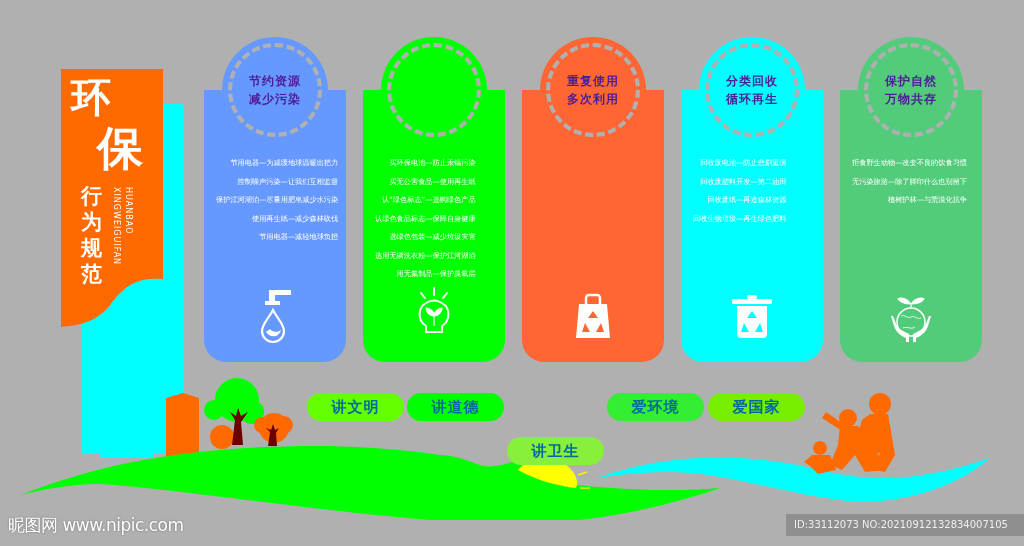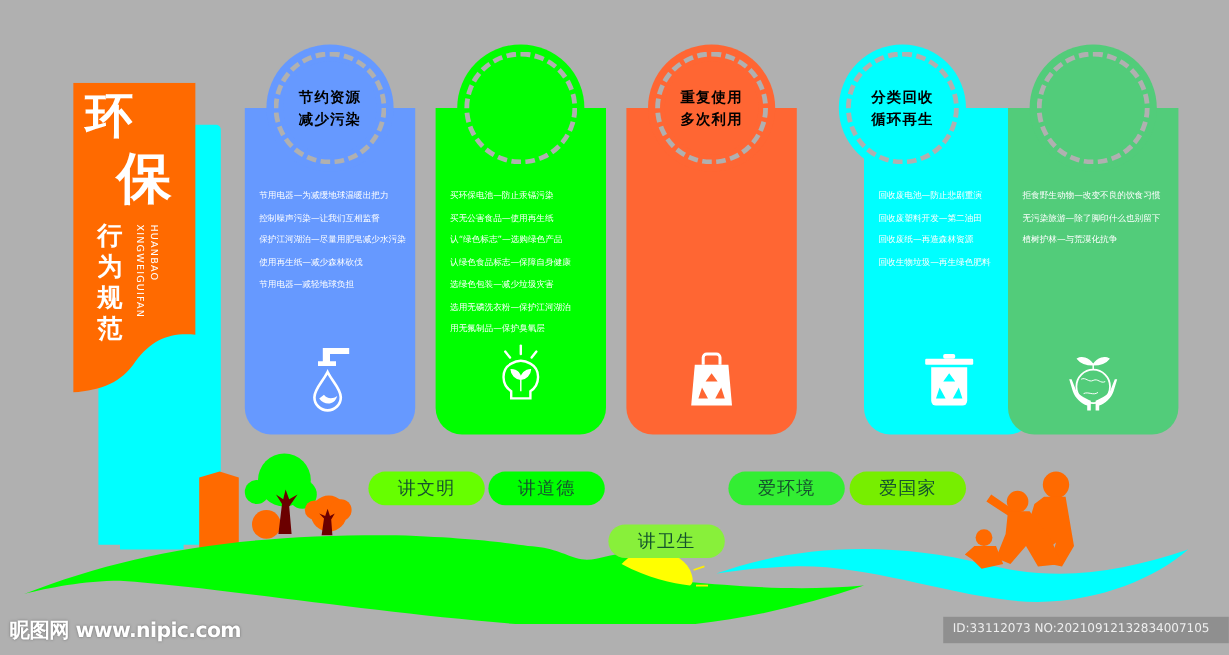--- a/index.html
+++ b/index.html
@@ -9,34 +9,34 @@
 
   
   .banner-cyan { left: 82px; top: 104px; width: 102px; height: 350px; background: #00ffff; border-radius: 0 4px 0 0; }
   .banner { left: 61px; top: 69px; width: 102px; height: 258px; }
   .banner svg { position: absolute; left: 0; top: 0; }
   .big-char { position: absolute; color: #fff; font-weight: bold; font-family: "DejaVu Serif", serif; font-size: 40px; line-height: 1; }
   .sub-char { position: absolute; color: #fff; font-weight: bold; font-size: 21px; line-height: 26px; width: 24px; }
   .pinyin { position: absolute; color: #fff; font-size: 8px; writing-mode: vertical-rl; letter-spacing: 1px; line-height: 10px; }
 
   
-  .card { top: 90px; width: 142px; height: 272px; border-radius: 0 0 22px 22px; }
+  .card { top: 90px; width: 142px; height: 272px; border-radius: 0 0 22px 22px; text-align: right; }
   .card-ring { top: 37px; width: 106px; height: 106px; border-radius: 50%; }
   .ring-inner { position: absolute; left: 6px; top: 6px; width: 94px; height: 94px; border-radius: 50%; border: 4px dashed #b0b0b0; }
   .ring-core { position: absolute; left: 14px; top: 14px; width: 78px; height: 78px; border-radius: 50%; display:flex; flex-direction:column; align-items:center; justify-content:center; }
-  .ring-title { color: #000000; font-size: 12px; font-weight: bold; line-height: 18px; letter-spacing: 1px; white-space: nowrap; }
+  .ring-title { color: #4c1d95; font-size: 12px; font-weight: bold; line-height: 18px; letter-spacing: 1px; white-space: nowrap; }
   .card-list { position: absolute; left: 12px; top: 64px; list-style: none; }
   .card-list li { color: #fff; font-size: 7.2px; line-height: 18.5px; white-space: nowrap; }
   .card-icon { position: absolute; left: 50%; bottom: 16px; transform: translateX(-50%); width: 60px; height: 60px; }
 
   
-  .pill { top: 393px; width: 97px; height: 28px; border-radius: 14px; color: #14532d; font-size: 15px; font-weight: normal; display:flex; align-items:center; justify-content:center; letter-spacing: 1px; }
-
-  
-  .wm-left { left: 8px; top: 514px; color: #fff; font-size: 17px; text-shadow: 0 0 2px #666; letter-spacing: -0.5px; font-weight: bold; }
+  .pill { top: 393px; width: 97px; height: 28px; border-radius: 14px; color: #0369a1; font-size: 15px; font-weight: bold; display:flex; align-items:center; justify-content:center; letter-spacing: 1px; }
+
+  
+  .wm-left { left: 8px; top: 514px; color: #fff; font-size: 17px; text-shadow: 0 0 2px #666; letter-spacing: -0.5px; }
   .wm-right { left: 786px; top: 514px; width: 240px; height: 22px; background: #8f8f8f; color: #eee; font-size: 10px; line-height: 22px; padding-left: 8px; white-space: nowrap; }
 </style>
 </head>
 <body>
 
 <div class="abs banner-cyan"></div>
 <div class="abs banner">
   <svg width="102" height="258" viewBox="0 0 102 258">
     <path d="M0 0 H102 V210 C80 208 66 214 52 232 C40 250 24 256 0 258 Z" fill="#ff6a00"></path>
   </svg>
@@ -104,21 +104,21 @@
   </svg>
 </div>
 <div class="abs card-ring" style="left:540px;background:#ff6633;">
   <div class="ring-inner"></div>
   <div class="ring-core" style="background:#ff6633;">
     <span class="ring-title">重复使用</span>
     <span class="ring-title">多次利用</span>
   </div>
 </div>
 
-<div class="abs card" style="left:681px;background:#00ffff;margin-left:39px;">
+<div class="abs card" style="left:681px;background:#00ffff;">
   <ul class="card-list">
     <li>回收废电池—防止悲剧重演</li>
     <li>回收废塑料开发—第二油田</li>
     <li>回收废纸—再造森林资源</li>
     <li>回收生物垃圾—再生绿色肥料</li>
   </ul>
   <svg class="card-icon" viewBox="0 0 60 60">
     <rect x="25" y="9" width="10" height="4" rx="1.5" fill="#fff"></rect>
     <rect x="10" y="13" width="40" height="5" rx="1" fill="#fff"></rect>
     <path d="M15 20 H45 V48 A4 4 0 0 1 41 52 H19 A4 4 0 0 1 15 48 Z" fill="#fff"></path>
@@ -142,20 +142,24 @@
   <svg class="card-icon" viewBox="0 0 60 60">
     <path d="M30 18 C26 12 20 11 17 13 C20 17 25 18 30 18 C35 18 40 17 43 13 C40 11 34 12 30 18 Z M30 18 V22" fill="#fff" stroke="#fff" stroke-width="1.2"></path>
     <circle cx="30" cy="36" r="14" fill="none" stroke="#fff" stroke-width="1.5"></circle>
     <path d="M20 30 C24 28 26 33 30 31 C34 29 36 34 40 32 M22 42 C26 40 30 44 34 41" fill="none" stroke="#fff" stroke-width="0.8"></path>
     <path d="M10 30 L13 40 C15 46 20 50 25 52 V56 H28 V48 C24 46 19 44 16 40 L12 30 Z" fill="#fff"></path>
     <path d="M50 30 L47 40 C45 46 40 50 35 52 V56 H32 V48 C36 46 41 44 44 40 L48 30 Z" fill="#fff"></path>
   </svg>
 </div>
 <div class="abs card-ring" style="left:858px;background:#52cc7a;">
   <div class="ring-inner"></div>
+  <div class="ring-core" style="background:#52cc7a;">
+    <span class="ring-title">保护自然</span>
+    <span class="ring-title">万物共存</span>
+  </div>
 </div>
 
 <svg class="abs" style="left:0;top:360px;" width="1024" height="160" viewBox="0 360 1024 160">
 
   <path d="M112 372 L125 366 L128 360 L131 366 L144 372 V437 H153 V458 H100 V437 H110 Z" fill="#00ffff"></path>
   <path d="M166 398 L183 393 L199 398 V460 H166 Z" fill="#ff6a00"></path>
 
   <circle cx="222" cy="437" r="12" fill="#ff6a00"></circle>
   <circle cx="237" cy="400" r="22" fill="#00ff00"></circle>
   <circle cx="214" cy="410" r="10" fill="#00ff00"></circle>

